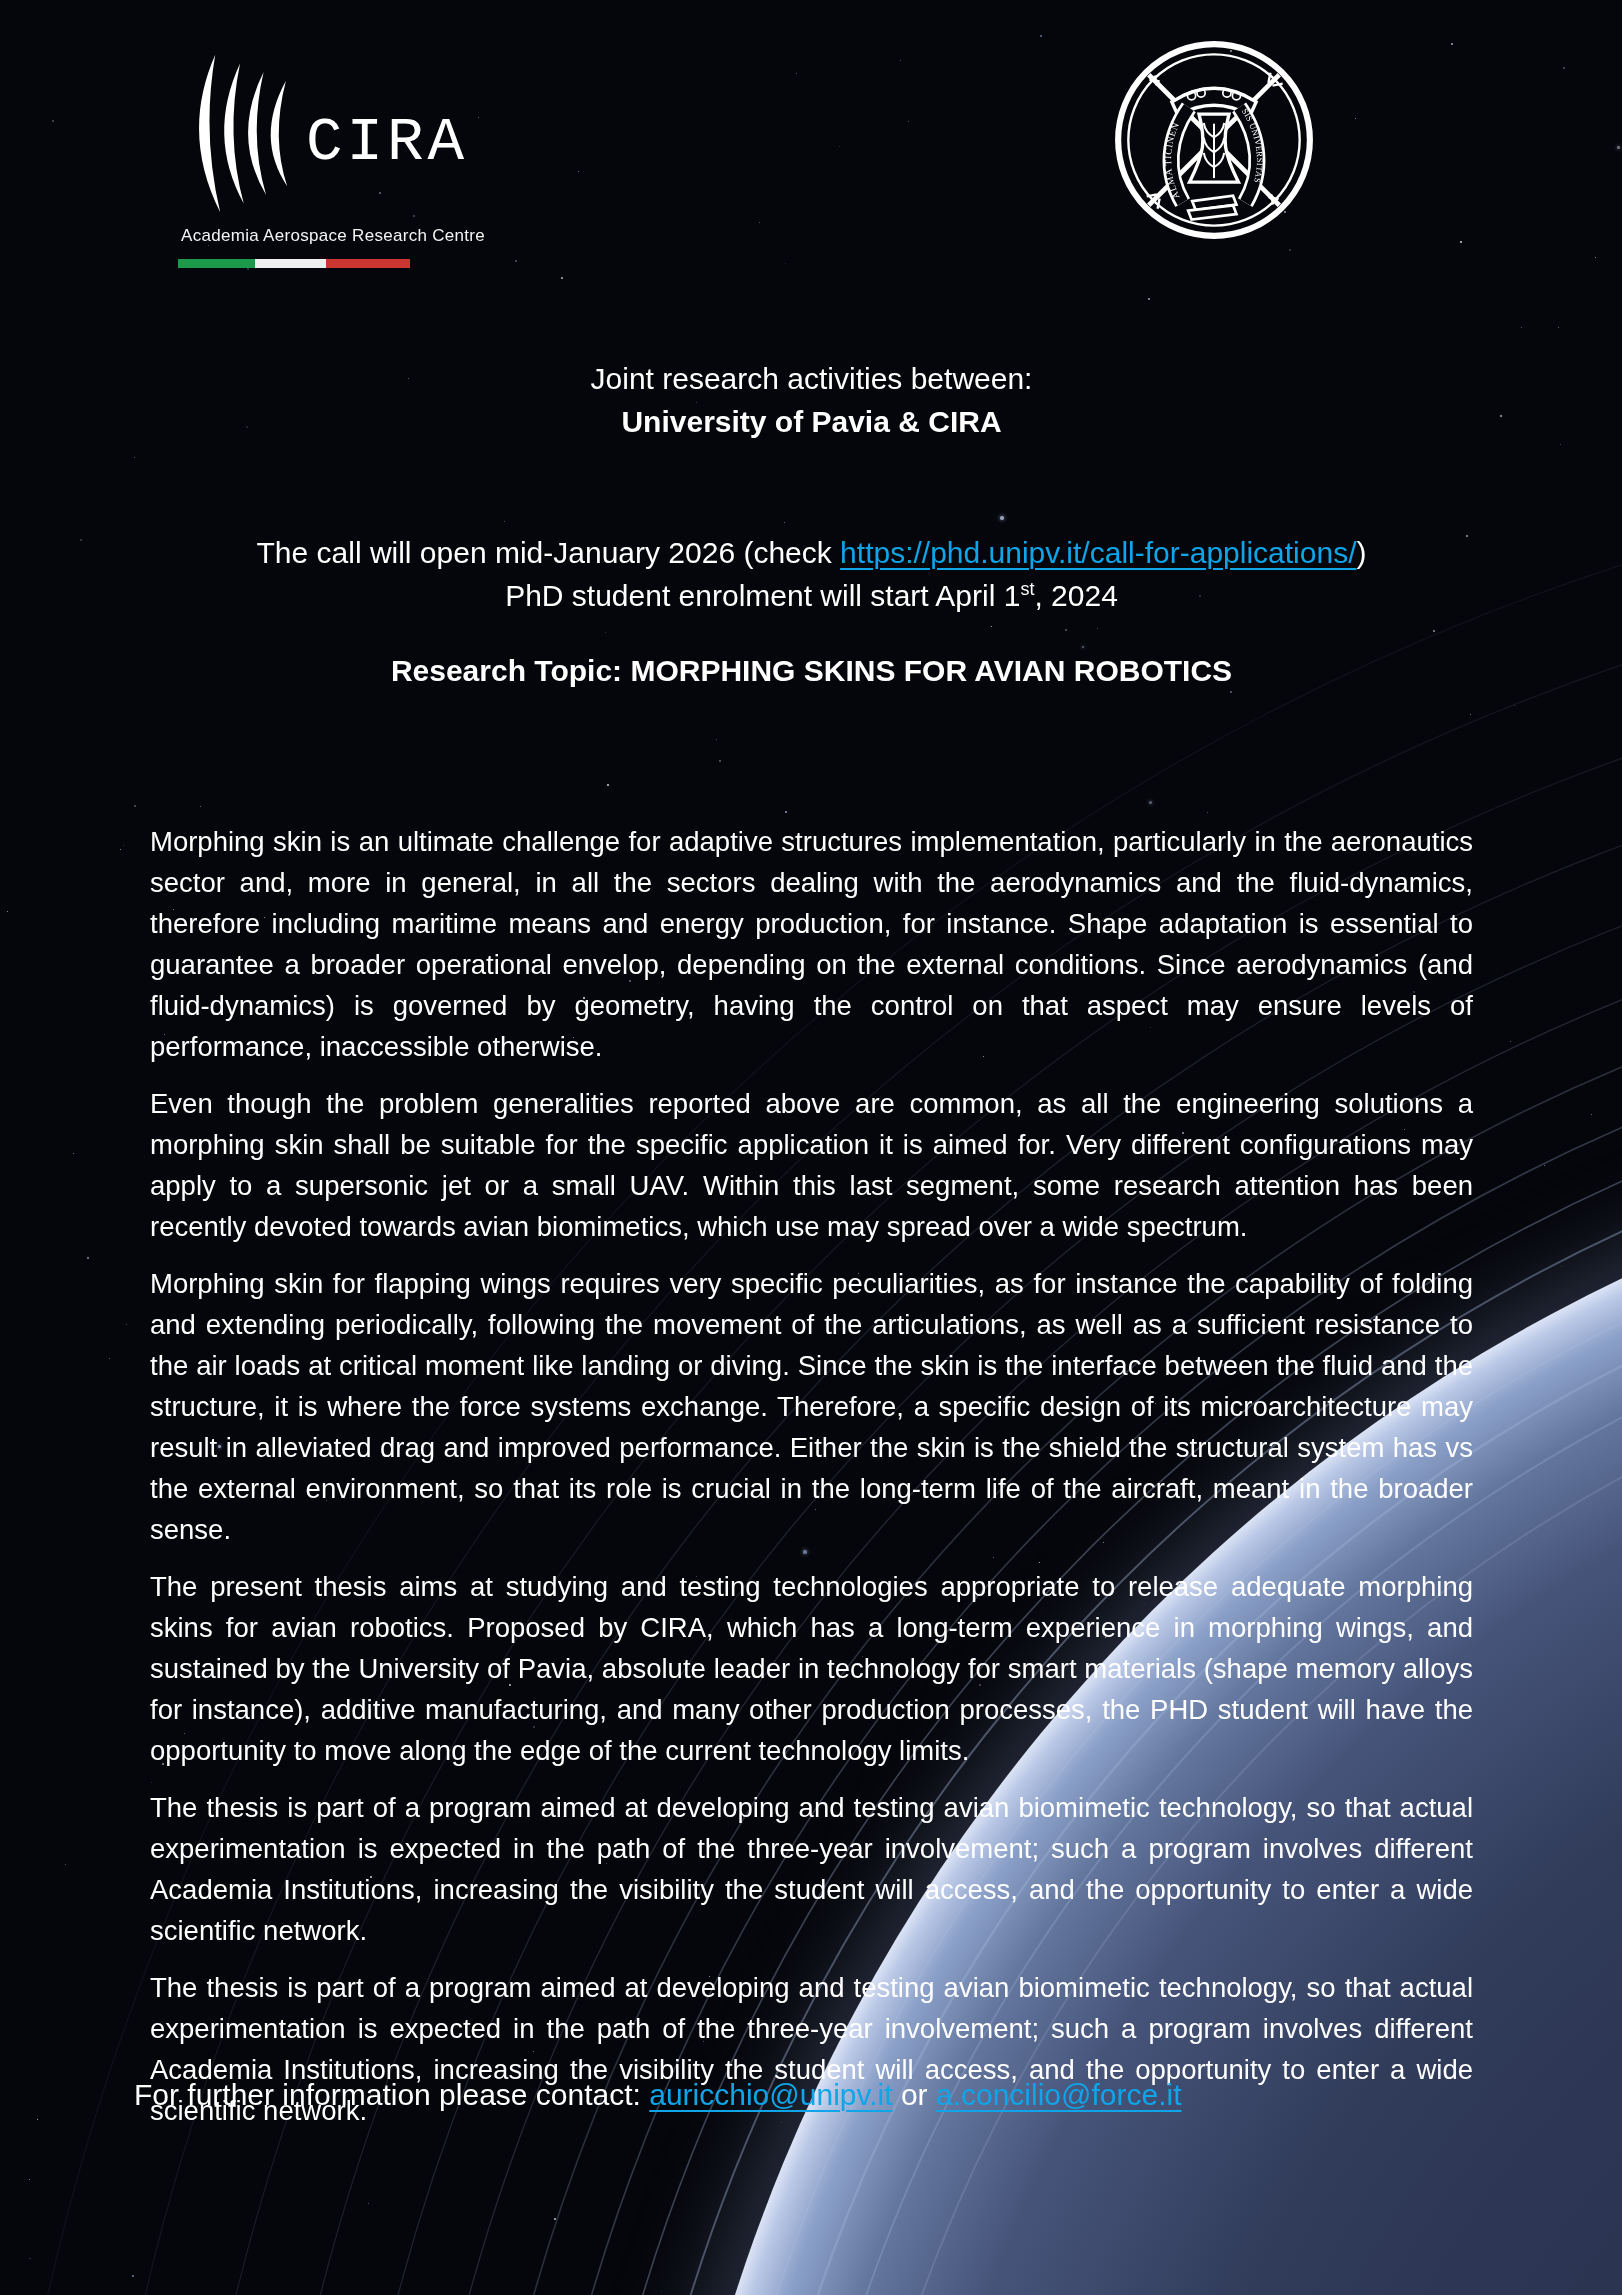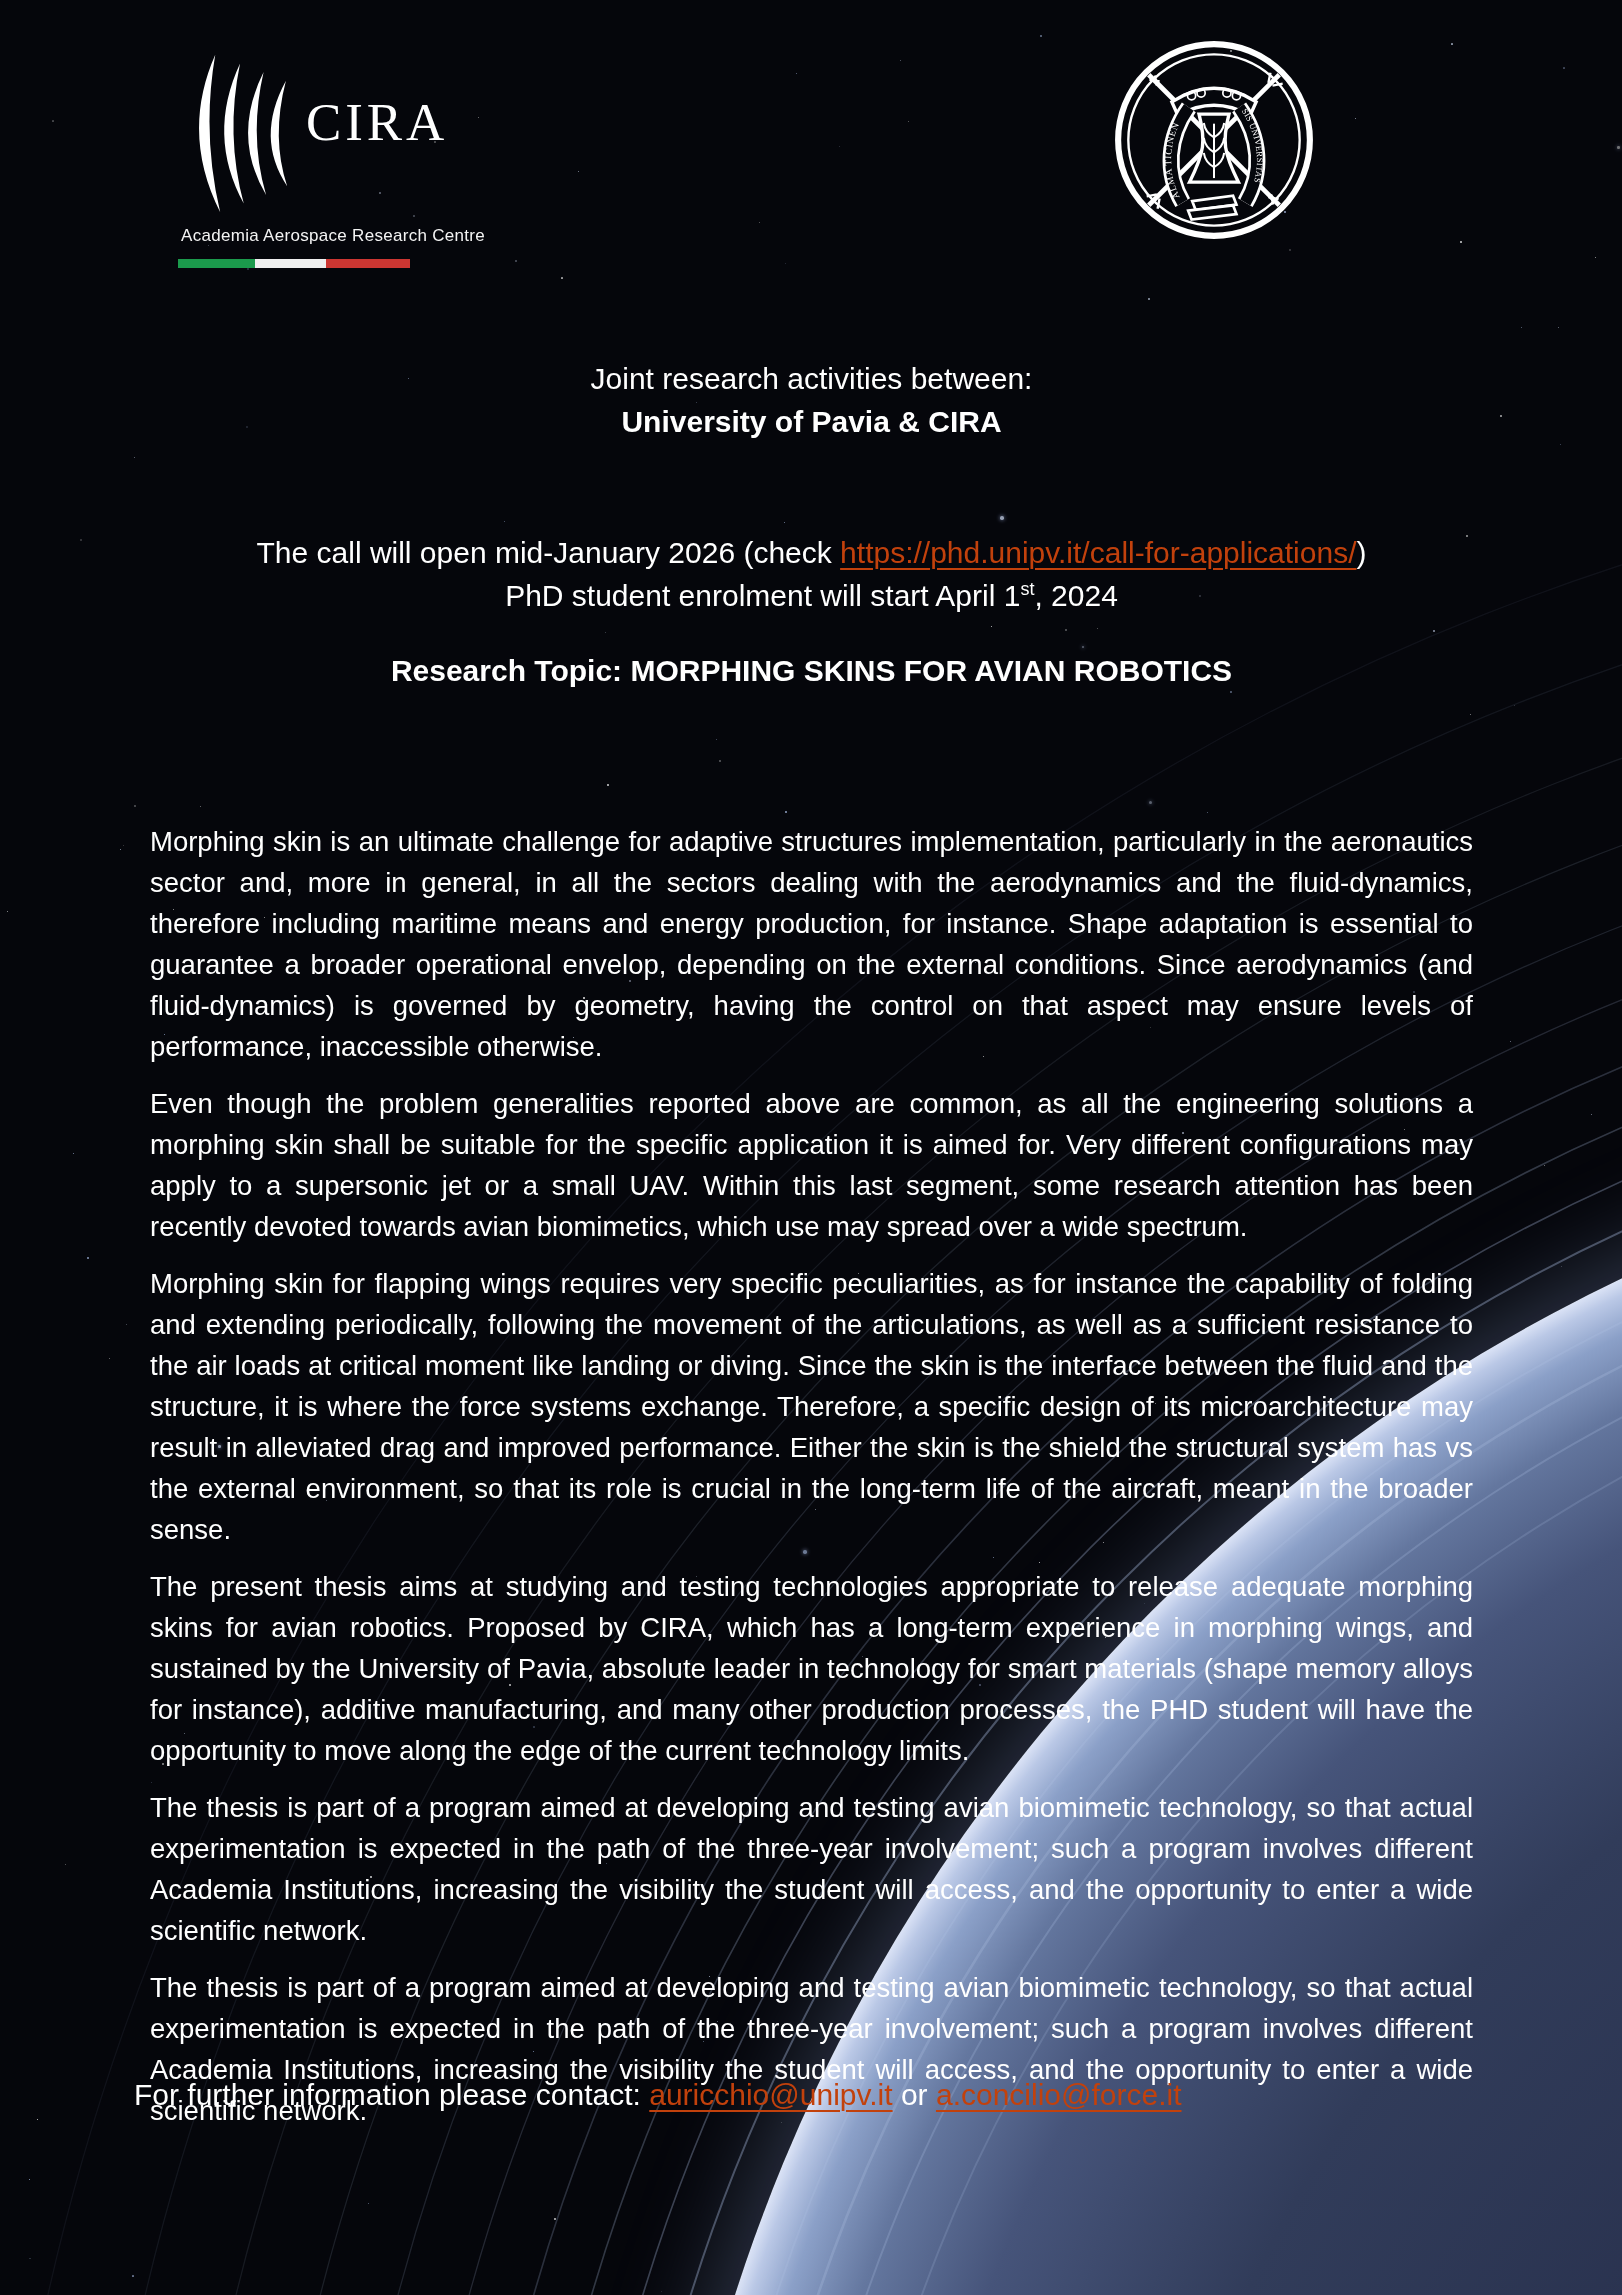--- a/index.html
+++ b/index.html
@@ -17,33 +17,33 @@
     background:radial-gradient(closest-side circle at 50% 50%,
       #333d58 0%, #2a3350 52%, #313c5a 72%, #46547a 86%,
       #64779f 93%, #8ba0c8 97%, #bac8e6 99.1%, #dbe3f6 100%);
     box-shadow:0 0 98px 16.4px rgba(142,164,216,0.30);
   }
   .streaks{position:absolute;left:0;top:0;z-index:3;pointer-events:none;}
   
   .cira-logo{position:absolute;left:0;top:0;z-index:10;}
   .cira-arcs{position:absolute;left:183px;top:47px;width:124px;height:173px;}
   .cira-wordmark{
-    position:absolute;left:306px;top:96px;
-    font-family:Liberation Serif, serif;font-size:53px;line-height:1;
+    position:absolute;left:306px;top:112px;
+    font-family:Liberation Mono, monospace;font-size:61px;line-height:1;
     letter-spacing:3.9px;color:#ffffff;
   }
   .cira-subtitle{position:absolute;left:181px;top:226px;font-size:17px;letter-spacing:0.3px;color:#f4f4f4;white-space:nowrap;}
   .flag-bar{position:absolute;left:178px;top:259px;width:232px;height:8.5px;display:flex;}
   .flag-seg{height:100%;}
   .seal{position:absolute;left:1112px;top:38px;width:204px;height:204px;z-index:10;}
   
   .title-block{position:absolute;top:357px;left:0;width:100%;z-index:10;text-align:center;font-size:30px;line-height:43px;}
   .bold{font-weight:bold;}
   .call-block{position:absolute;top:531px;left:0;width:100%;z-index:10;text-align:center;font-size:30px;line-height:43px;}
-  .link{text-decoration:underline;text-decoration-thickness:2px;text-underline-offset:5.2px;color:#c2410c;cursor:pointer;}
+  .link{text-decoration:underline;text-decoration-thickness:2px;text-underline-offset:5.2px;color:#0ea5e9;cursor:pointer;}
   .call-block sup{font-size:60%;vertical-align:super;line-height:0;}
   .topic{position:absolute;top:654px;left:0;width:100%;z-index:10;text-align:center;font-size:30px;font-weight:bold;}
   .body-text{
     position:absolute;top:805px;left:134px;width:1355px;z-index:10;
     font-size:27.5px;line-height:41px;text-align:justify;
   }
   .body-text p{margin:16px;}
   .contact{position:absolute;top:2078px;left:134px;z-index:10;font-size:30px;white-space:nowrap;}
 </style>
 </head>

